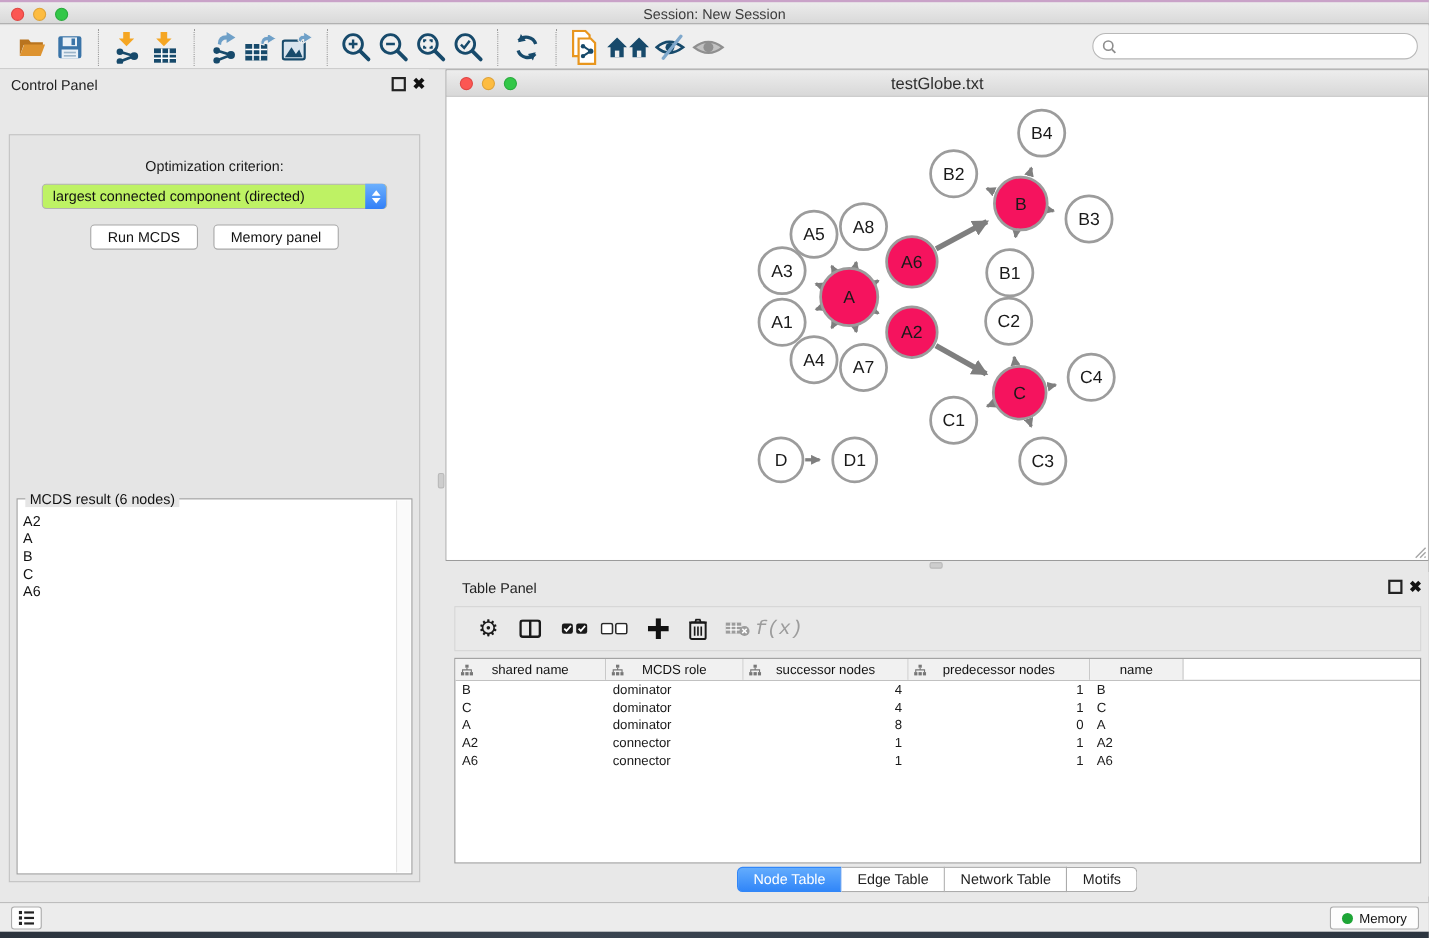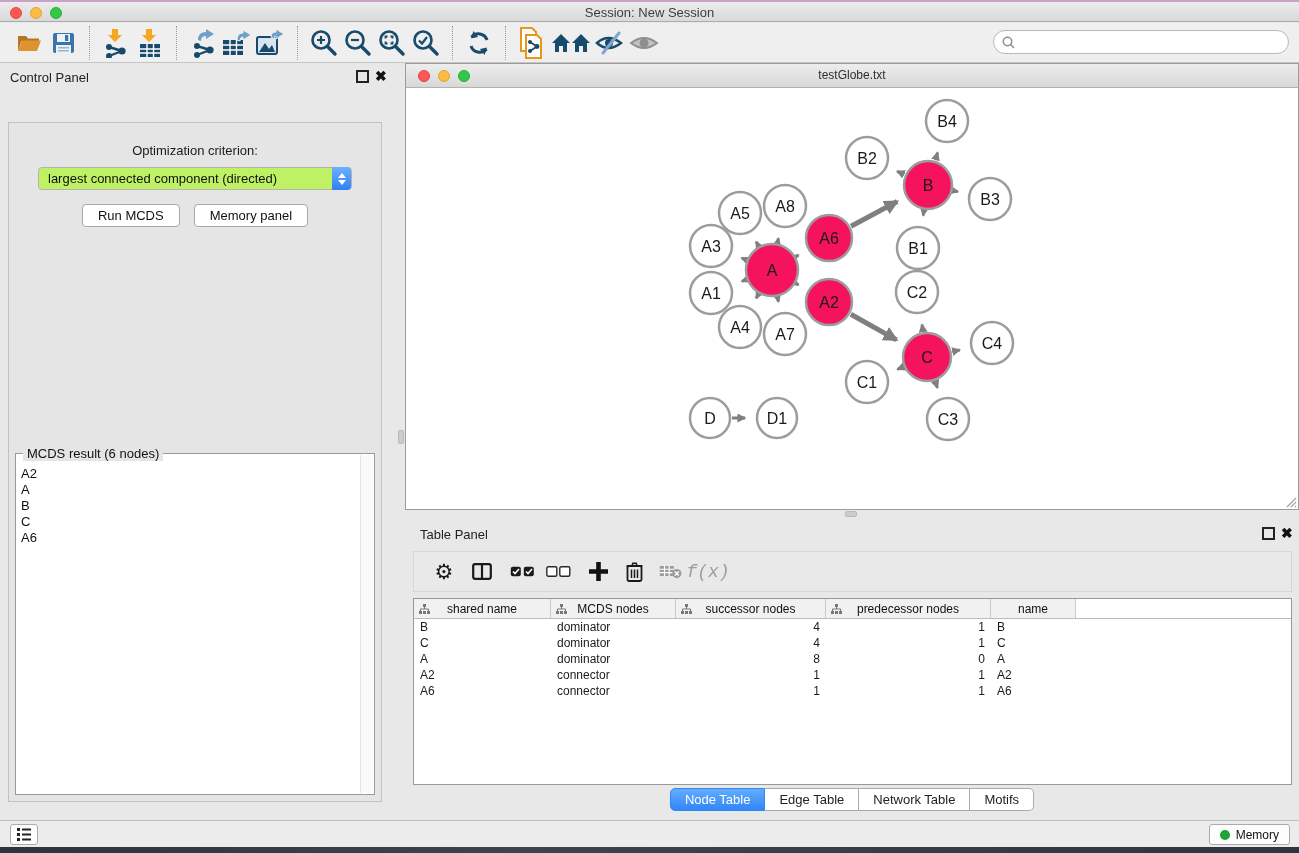--- a/index.html
+++ b/index.html
@@ -82,21 +82,21 @@
   .result-item { font-size:13px; line-height:16px; color:#111; }
   #result-scroll { position:absolute; top:1px; bottom:1px; right:1px; width:13px; background:#FAFAFA; border-left:1px solid #E4E4E4; }
   
   #net-window {
     position:absolute; left:405px; top:63px; width:894px; height:447px;
     background:#fff; border:1px solid #9b9b9b;
   }
   #net-titlebar { position:relative; height:24px; background:linear-gradient(#EDEDED,#D8D8D8); border-bottom:1px solid #B2B2B2; }
   #net-titlebar .tl { top:6px; }
   #net-titlebar .tl.red{left:12px;} #net-titlebar .tl.yel{left:32px;} #net-titlebar .tl.grn{left:52px;}
-  #net-titlebar .title { position:absolute; left:0; right:0; top:4px; text-align:center; font-size:12px; color:#2e2e2e; }
+  #net-titlebar .title { position:absolute; left:0; right:0; top:4px; text-align:center; font-size:15px; color:#2e2e2e; }
   #net-canvas { position:absolute; left:0; top:24px; right:0; bottom:0; overflow:hidden; background:#fff; }
   #resize-grip { position:absolute; right:1px; bottom:1px; }
   .mini-scroll { position:absolute; background:#CDCDCD; border:1px solid #B9B9B9; border-radius:2px; }
   #v-thumb { left:398px; top:430px; width:6px; height:14px; }
   #h-thumb { left:845px; top:511px; width:12px; height:6px; }
   
   #table-panel { position:absolute; left:405px; top:520px; width:894px; height:295px; background:#E8E8E8; }
   #tp-toolbar {
     position:absolute; left:8px; right:7px; top:31px; height:41px; background:#E9E9E9;
     border:1px solid #D6D6D6; display:flex; align-items:center; padding-left:12px; gap:0;
@@ -496,21 +496,21 @@
             <span>shared name</span>
           </div>
           <div class="hcell" style="width: 125px;">
             <svg width="11" height="11" viewBox="0 0 11 11" class="tree-ic">
               <rect x="4" y="0" width="3" height="3" fill="#777"></rect>
               <path d="M5.5 3 V5 M1.5 7 V5 H9.5 V7" stroke="#777" stroke-width="1" fill="none"></path>
               <rect x="0" y="7" width="3" height="3" fill="#777"></rect>
               <rect x="4" y="7" width="3" height="3" fill="#777"></rect>
               <rect x="8" y="7" width="3" height="3" fill="#777"></rect>
             </svg>
-            <span>MCDS nodes</span>
+            <span>MCDS role</span>
           </div>
           <div class="hcell" style="width: 150px;">
             <svg width="11" height="11" viewBox="0 0 11 11" class="tree-ic">
               <rect x="4" y="0" width="3" height="3" fill="#777"></rect>
               <path d="M5.5 3 V5 M1.5 7 V5 H9.5 V7" stroke="#777" stroke-width="1" fill="none"></path>
               <rect x="0" y="7" width="3" height="3" fill="#777"></rect>
               <rect x="4" y="7" width="3" height="3" fill="#777"></rect>
               <rect x="8" y="7" width="3" height="3" fill="#777"></rect>
             </svg>
             <span>successor nodes</span>

